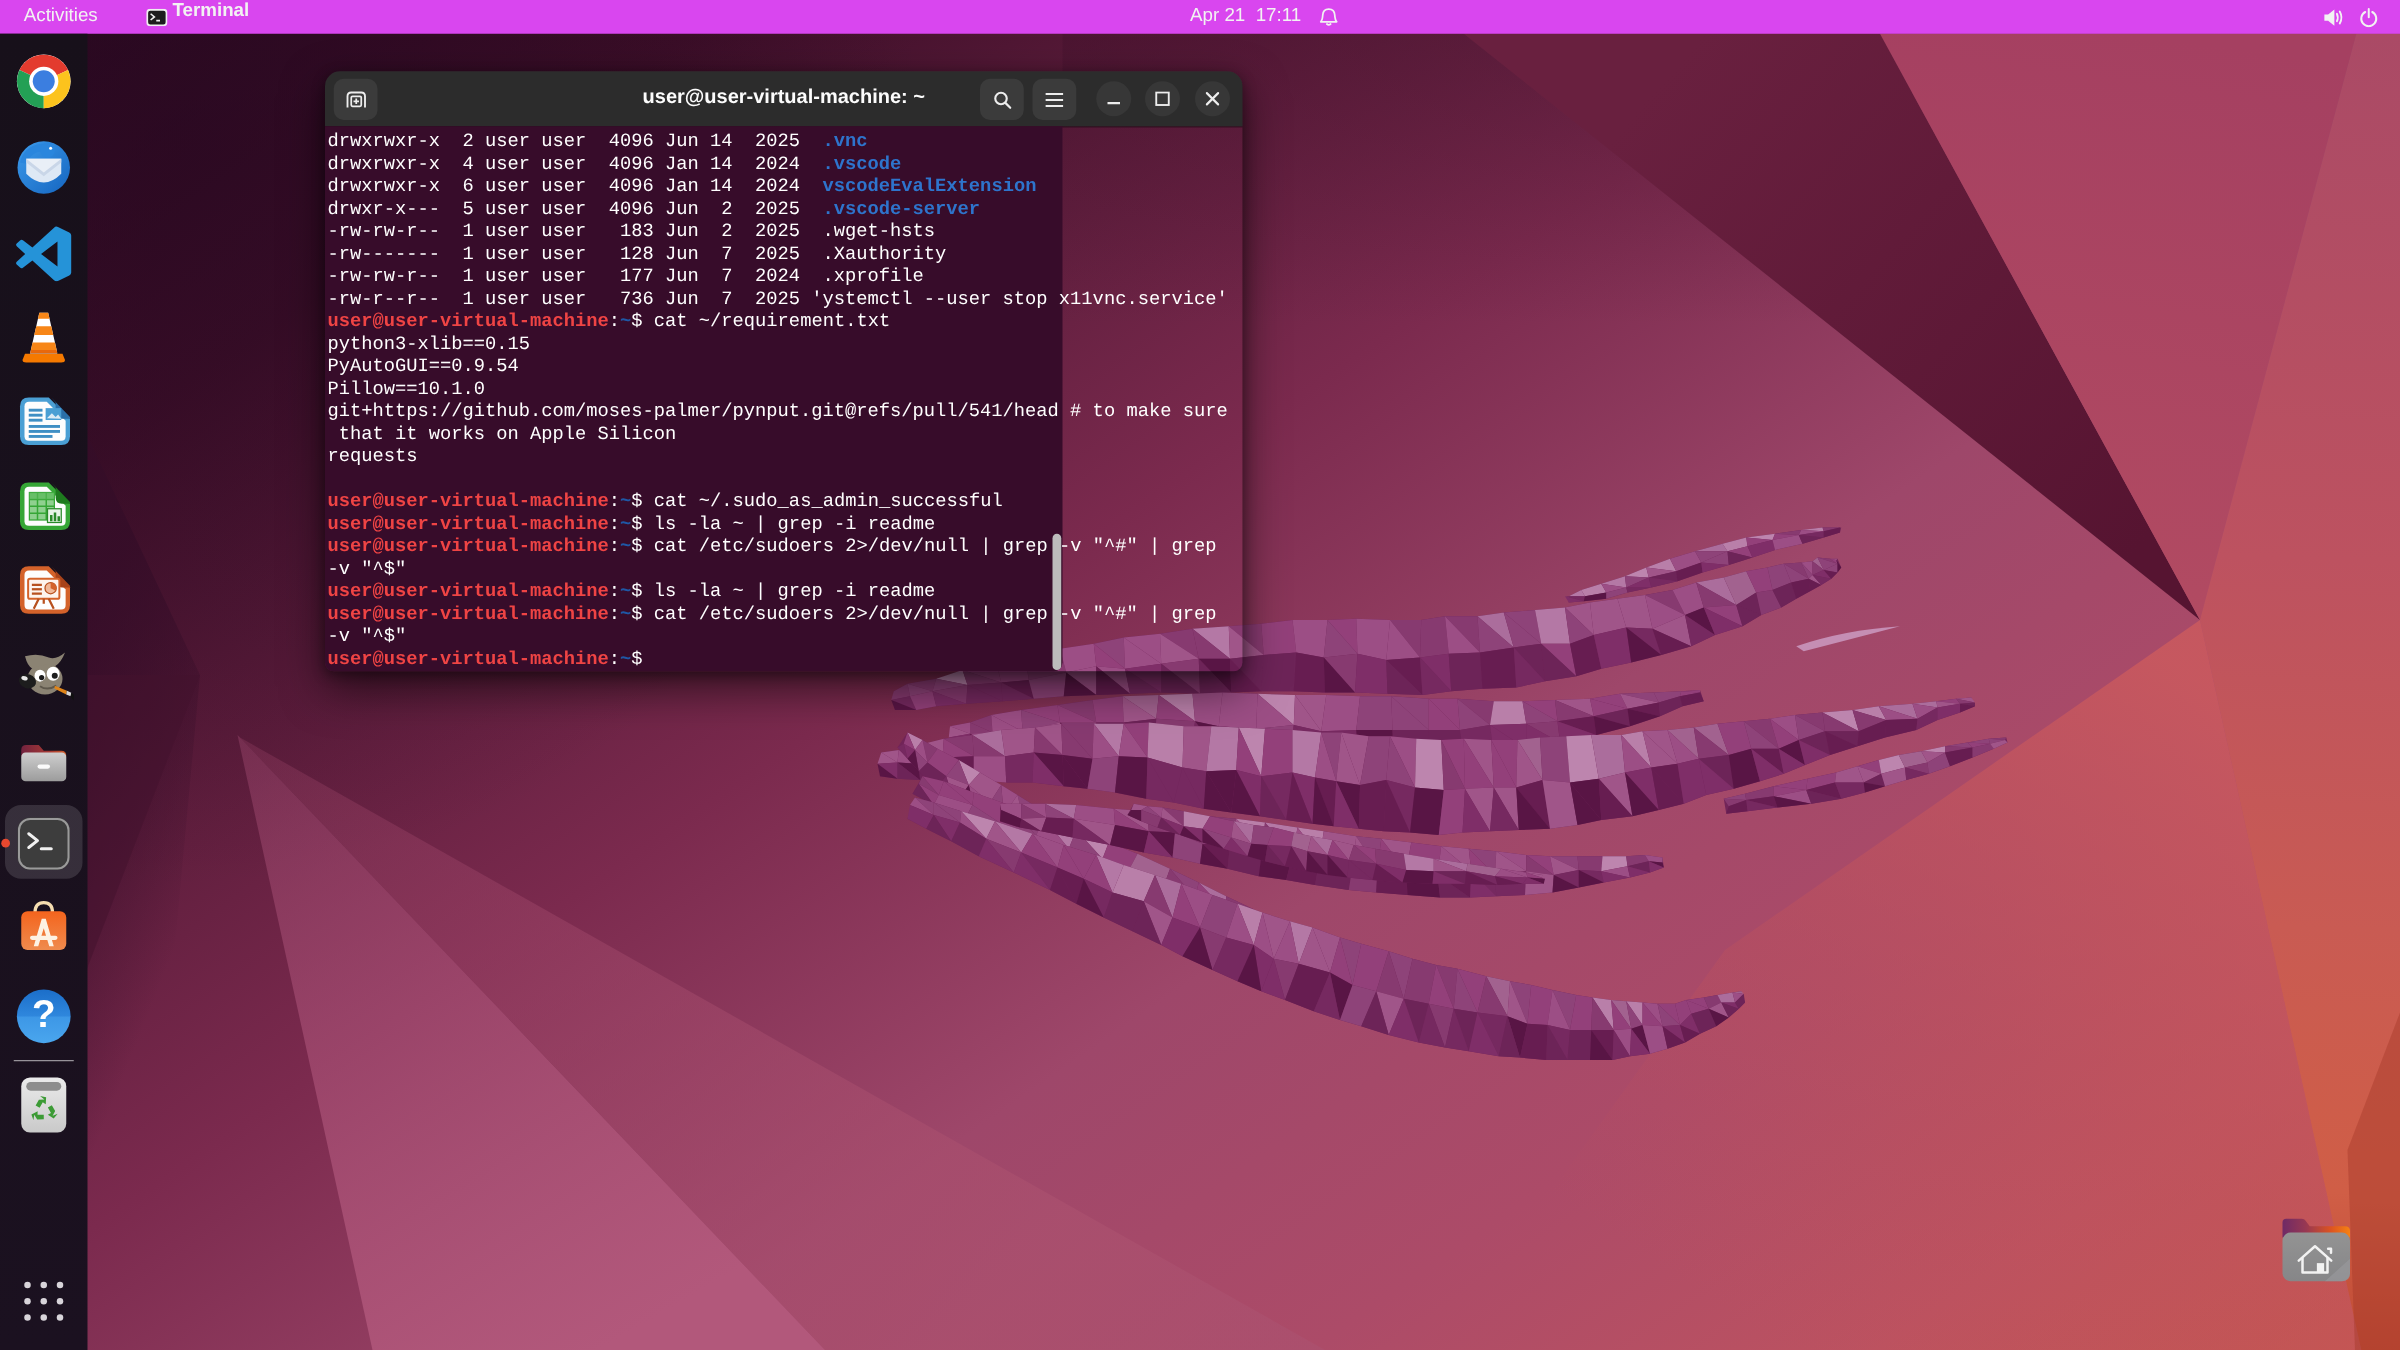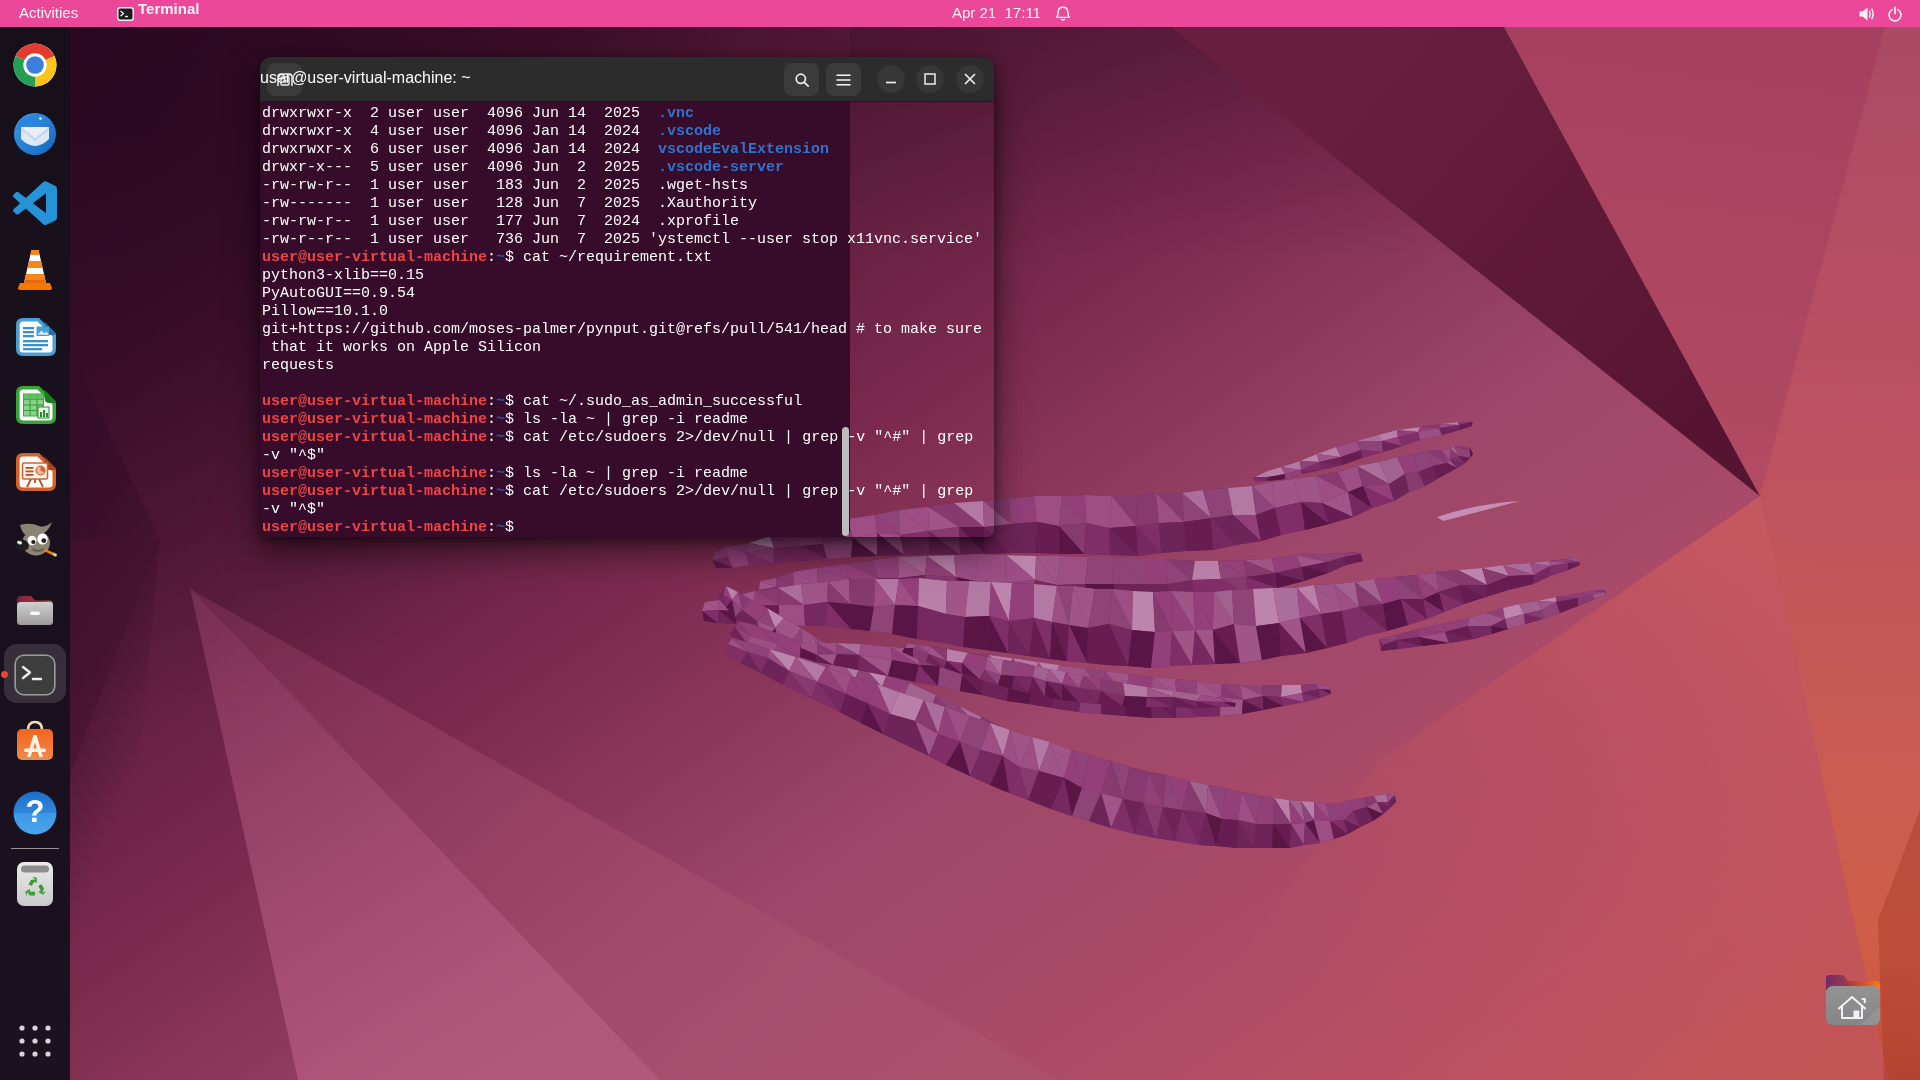--- a/index.html
+++ b/index.html
@@ -1,35 +1,35 @@
 <!DOCTYPE html>
 <html><head><meta charset="utf-8"><title>d</title><style>
 *{margin:0;padding:0;box-sizing:border-box}
 html,body{width:1920px;height:1080px;overflow:hidden;background:#000;font-family:"Liberation Sans",sans-serif}
 #stage{position:relative;width:1920px;height:1080px}
 #wall{position:absolute;left:0;top:0}
 
-#topbar{position:absolute;left:0;top:0;width:1920px;height:27px;background:#ec4899;color:#f2f2f2;font-size:15px}
+#topbar{position:absolute;left:0;top:0;width:1920px;height:27px;background:#d946ef;color:#f2f2f2;font-size:15px}
 #topbar .act{position:absolute;left:19px;top:4px}
 #topbar .appic{position:absolute;left:117px;top:7px}
 #topbar .appname{position:absolute;left:138px;top:0;font-weight:700}
 #topbar .clock{position:absolute;left:952px;top:4px}
 #topbar .bell{position:absolute;left:1055px;top:5px}
 #topbar .vol{position:absolute;left:1858px;top:6px}
 #topbar .pow{position:absolute;left:1887px;top:6px}
 
 #dock{position:absolute;left:0;top:27px;width:70px;height:1053px;background:linear-gradient(#17101a,#1b1120)}
 .di{position:absolute;left:11px;width:48px;height:48px}
 #dock .hl{position:absolute;left:4px;top:617px;width:62px;height:59px;border-radius:13px;background:rgba(255,255,255,0.13)}
 #dock .runner{position:absolute;left:1px;top:644px;width:7px;height:7px;border-radius:50%;background:#e8482f}
 #dock .sep{position:absolute;left:11px;top:821px;width:48px;height:1px;background:rgba(255,255,255,0.55)}
 
 #term{position:absolute;left:260px;top:57px;width:734px;height:480px;border-radius:12px 12px 7px 7px;box-shadow:0 14px 34px rgba(0,0,0,0.55),0 3px 10px rgba(0,0,0,0.4)}
 #ttl{position:relative;height:44px;background:#2c2c2c;border-radius:12px 12px 0 0;color:#fcfcfc;box-shadow:0 1px 0 rgba(0,0,0,0.4)}
-#ttl .t{position:absolute;left:0;right:0;top:12px;text-align:left;font-size:16px;font-weight:400}
+#ttl .t{position:absolute;left:0;right:0;top:12px;text-align:center;font-size:16px;font-weight:700}
 .tbtn{position:absolute;top:6px;width:35px;height:33px;border-radius:8px;background:#3b3b3b;display:flex;align-items:center;justify-content:center}
 .cbtn{position:absolute;top:8px;width:28px;height:28px;border-radius:50%;background:#373737;display:flex;align-items:center;justify-content:center}
 #tbody{position:absolute;left:0;top:44px;width:590px;height:436px;background:#370c2a;border-radius:0 0 7px 7px}
 #tbody pre{position:absolute;left:2px;top:4px;font-family:"Liberation Mono",monospace;font-size:15px;line-height:18px;color:#ffffff;font-weight:400}
 #tbody pre b{font-weight:700}
 #tbody .g{color:#ef4444}
 #tbody .d{color:#2e74cc}
 #tbody .bl{color:#1f57a5}
 #sbar{position:absolute;right:1px;top:326px;width:7px;height:109px;border-radius:4px;background:#bcbcbc}
 

